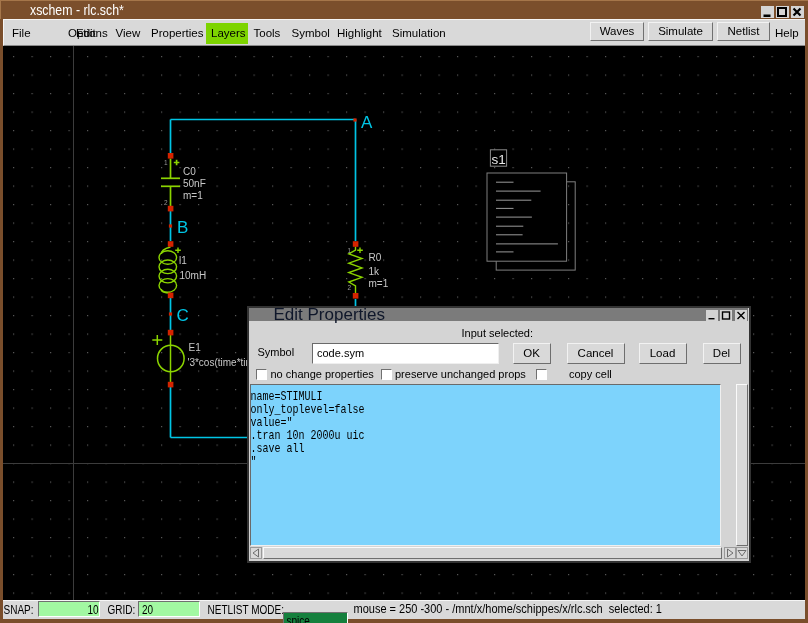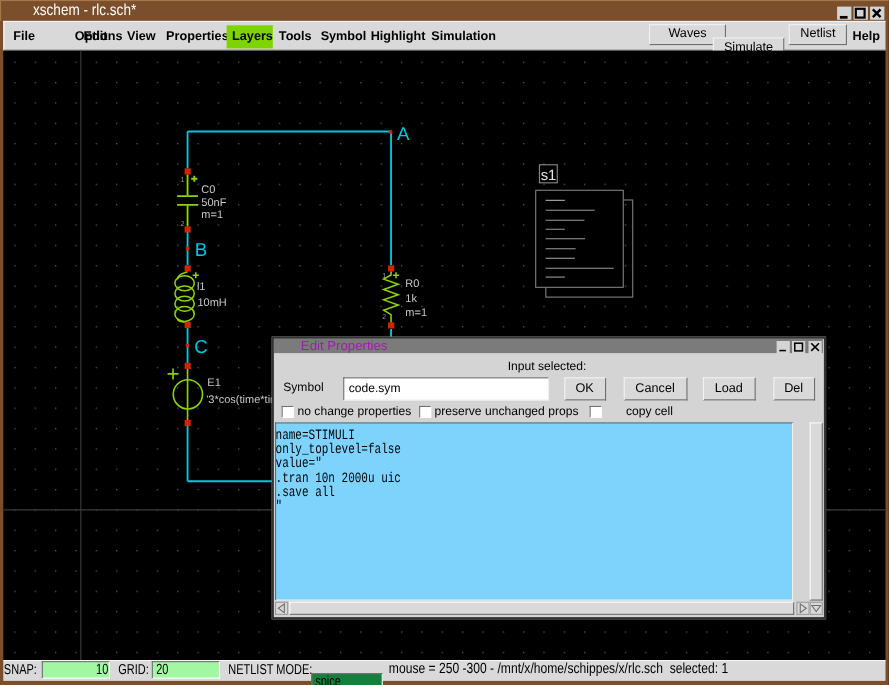--- a/index.html
+++ b/index.html
@@ -7,41 +7,41 @@
   html,body { width:808px; height:623px; overflow:hidden; }
   body { position:relative; background:#7a4e2b; font-family:"Liberation Sans", sans-serif; }
   .abs { position:absolute; }
   
   #titlebar { left:0; top:0; width:808px; height:19px;
     background:#7b4f2c; border-top:1px solid #a5764a; border-left:1px solid #a5764a; }
   #title-text { left:30px; top:2px; color:#ffffff; font-size:14.5px; transform:scaleX(0.85); transform-origin:0 50%; }
   .tbtn { top:5.5px; width:12.5px; height:12.5px; background:#d4d4d4; }
   #menubar { left:3px; top:19px; width:802px; height:27px; background:#d9d9d9;
     border-top:1px solid #f5f5f5; border-left:1px solid #f5f5f5; border-bottom:1px solid #8a8a8a; }
-  .mi { position:absolute; top:26.5px; font-size:11.5px; color:#000;font-weight:bold; }
+  .mi { position:absolute; top:26.5px; font-size:11.5px; color:#000; }
   .mbtn { position:absolute; top:22px; height:19px; background:#d9d9d9;
     border-top:1px solid #f2f2f2; border-left:1px solid #f2f2f2;
     border-bottom:1px solid #707070; border-right:1px solid #707070;
     font-size:11.5px; color:#000; text-align:center; line-height:17px; }
   
   #canvas { left:3px; top:46px; width:802px; height:554px; background:#000; }
   
   #statusbar { left:3px; top:600px; width:802px; height:19px; background:#d9d9d9;
     border-top:1px solid #f5f5f5; font-size:10.5px; color:#000; }
   .sfield { position:absolute; top:1px; height:16px;
     border-top:1px solid #707070; border-left:1px solid #707070;
     border-bottom:1px solid #ffffff; border-right:1px solid #ffffff;
     font-size:10px; line-height:11px; padding-left:3px; }
   .sfield > span { display:inline-block; transform:scaleY(1.35); transform-origin:0 0; }
   .slabel { position:absolute; font-size:10px; transform:scaleY(1.3); transform-origin:0 0; }
   
   #dialog { left:246.5px; top:305.5px; width:504px; height:257.5px; background:#d4d4d4;
     border:2.5px solid #333333; }
   #dtitle { left:0; top:0; width:499px; height:13px; background:#7b7b7b; }
-  #dtitle-text { left:25px; top:0px; color:#a21caf; font-size:12px; line-height:13px;text-align:right; }
+  #dtitle-text { left:25px; top:0px; color:#0f172a; font-size:17px; line-height:13px;text-align:right; }
   .dbtn { top:2.5px; width:12px; height:11.5px; background:#d4d4d4; }
   .dlg-label { position:absolute; font-size:11px; color:#000; }
   .btn { position:absolute; top:35px; height:21px; background:#d9d9d9;
     border-top:1.5px solid #f2f2f2; border-left:1.5px solid #f2f2f2;
     border-bottom:1.5px solid #6e6e6e; border-right:1.5px solid #6e6e6e;
     font-size:11.5px; text-align:center; line-height:18px; color:#000; }
   .cb { position:absolute; top:61px; width:11px; height:11px; background:#fff;
     border-top:1px solid #707070; border-left:1px solid #707070;
     border-bottom:1px solid #ffffff; border-right:1px solid #ffffff; }
   #dentry { left:63.5px; top:35px; width:187px; height:21px; background:#fff;
@@ -85,22 +85,22 @@
 <span class="mi" style="left:39px;padding-left:37px;">Edit</span>
 <span class="mi" style="left:68px;">Options</span>
 <span class="mi" style="left:115.5px;">View</span>
 <span class="mi" style="left:151px;">Properties</span>
 <div class="abs" style="left:206px; top:22.5px; width:42px; height:21px; background:#7dd400;"></div>
 <span class="mi" style="left:211px;">Layers</span>
 <span class="mi" style="left:253.5px;">Tools</span>
 <span class="mi" style="left:291.5px;">Symbol</span>
 <span class="mi" style="left:337px;">Highlight</span>
 <span class="mi" style="left:392px;">Simulation</span>
-<div class="mbtn" style="left:590px; width:70px;">Waves</div>
-<div class="mbtn" style="left:648px; width:65px;margin-top:12px;">Simulate</div>
+<div class="mbtn" style="left:590px; width:54px;">Waves</div>
+<div class="mbtn" style="left:648px; width:65px;">Simulate</div>
 <div class="mbtn" style="left:717px; width:53px;">Netlist</div>
 <span class="mi" style="left:775px;">Help</span>
 
 <div class="abs" id="canvas">
 <svg width="802" height="554" viewBox="3 46 802 554">
   <defs>
     <pattern id="grid" width="18.5" height="18.5" patternUnits="userSpaceOnUse" x="13" y="0.5">
       <rect x="0" y="0" width="1.2" height="1.2" fill="#585858"></rect>
     </pattern>
   </defs>

